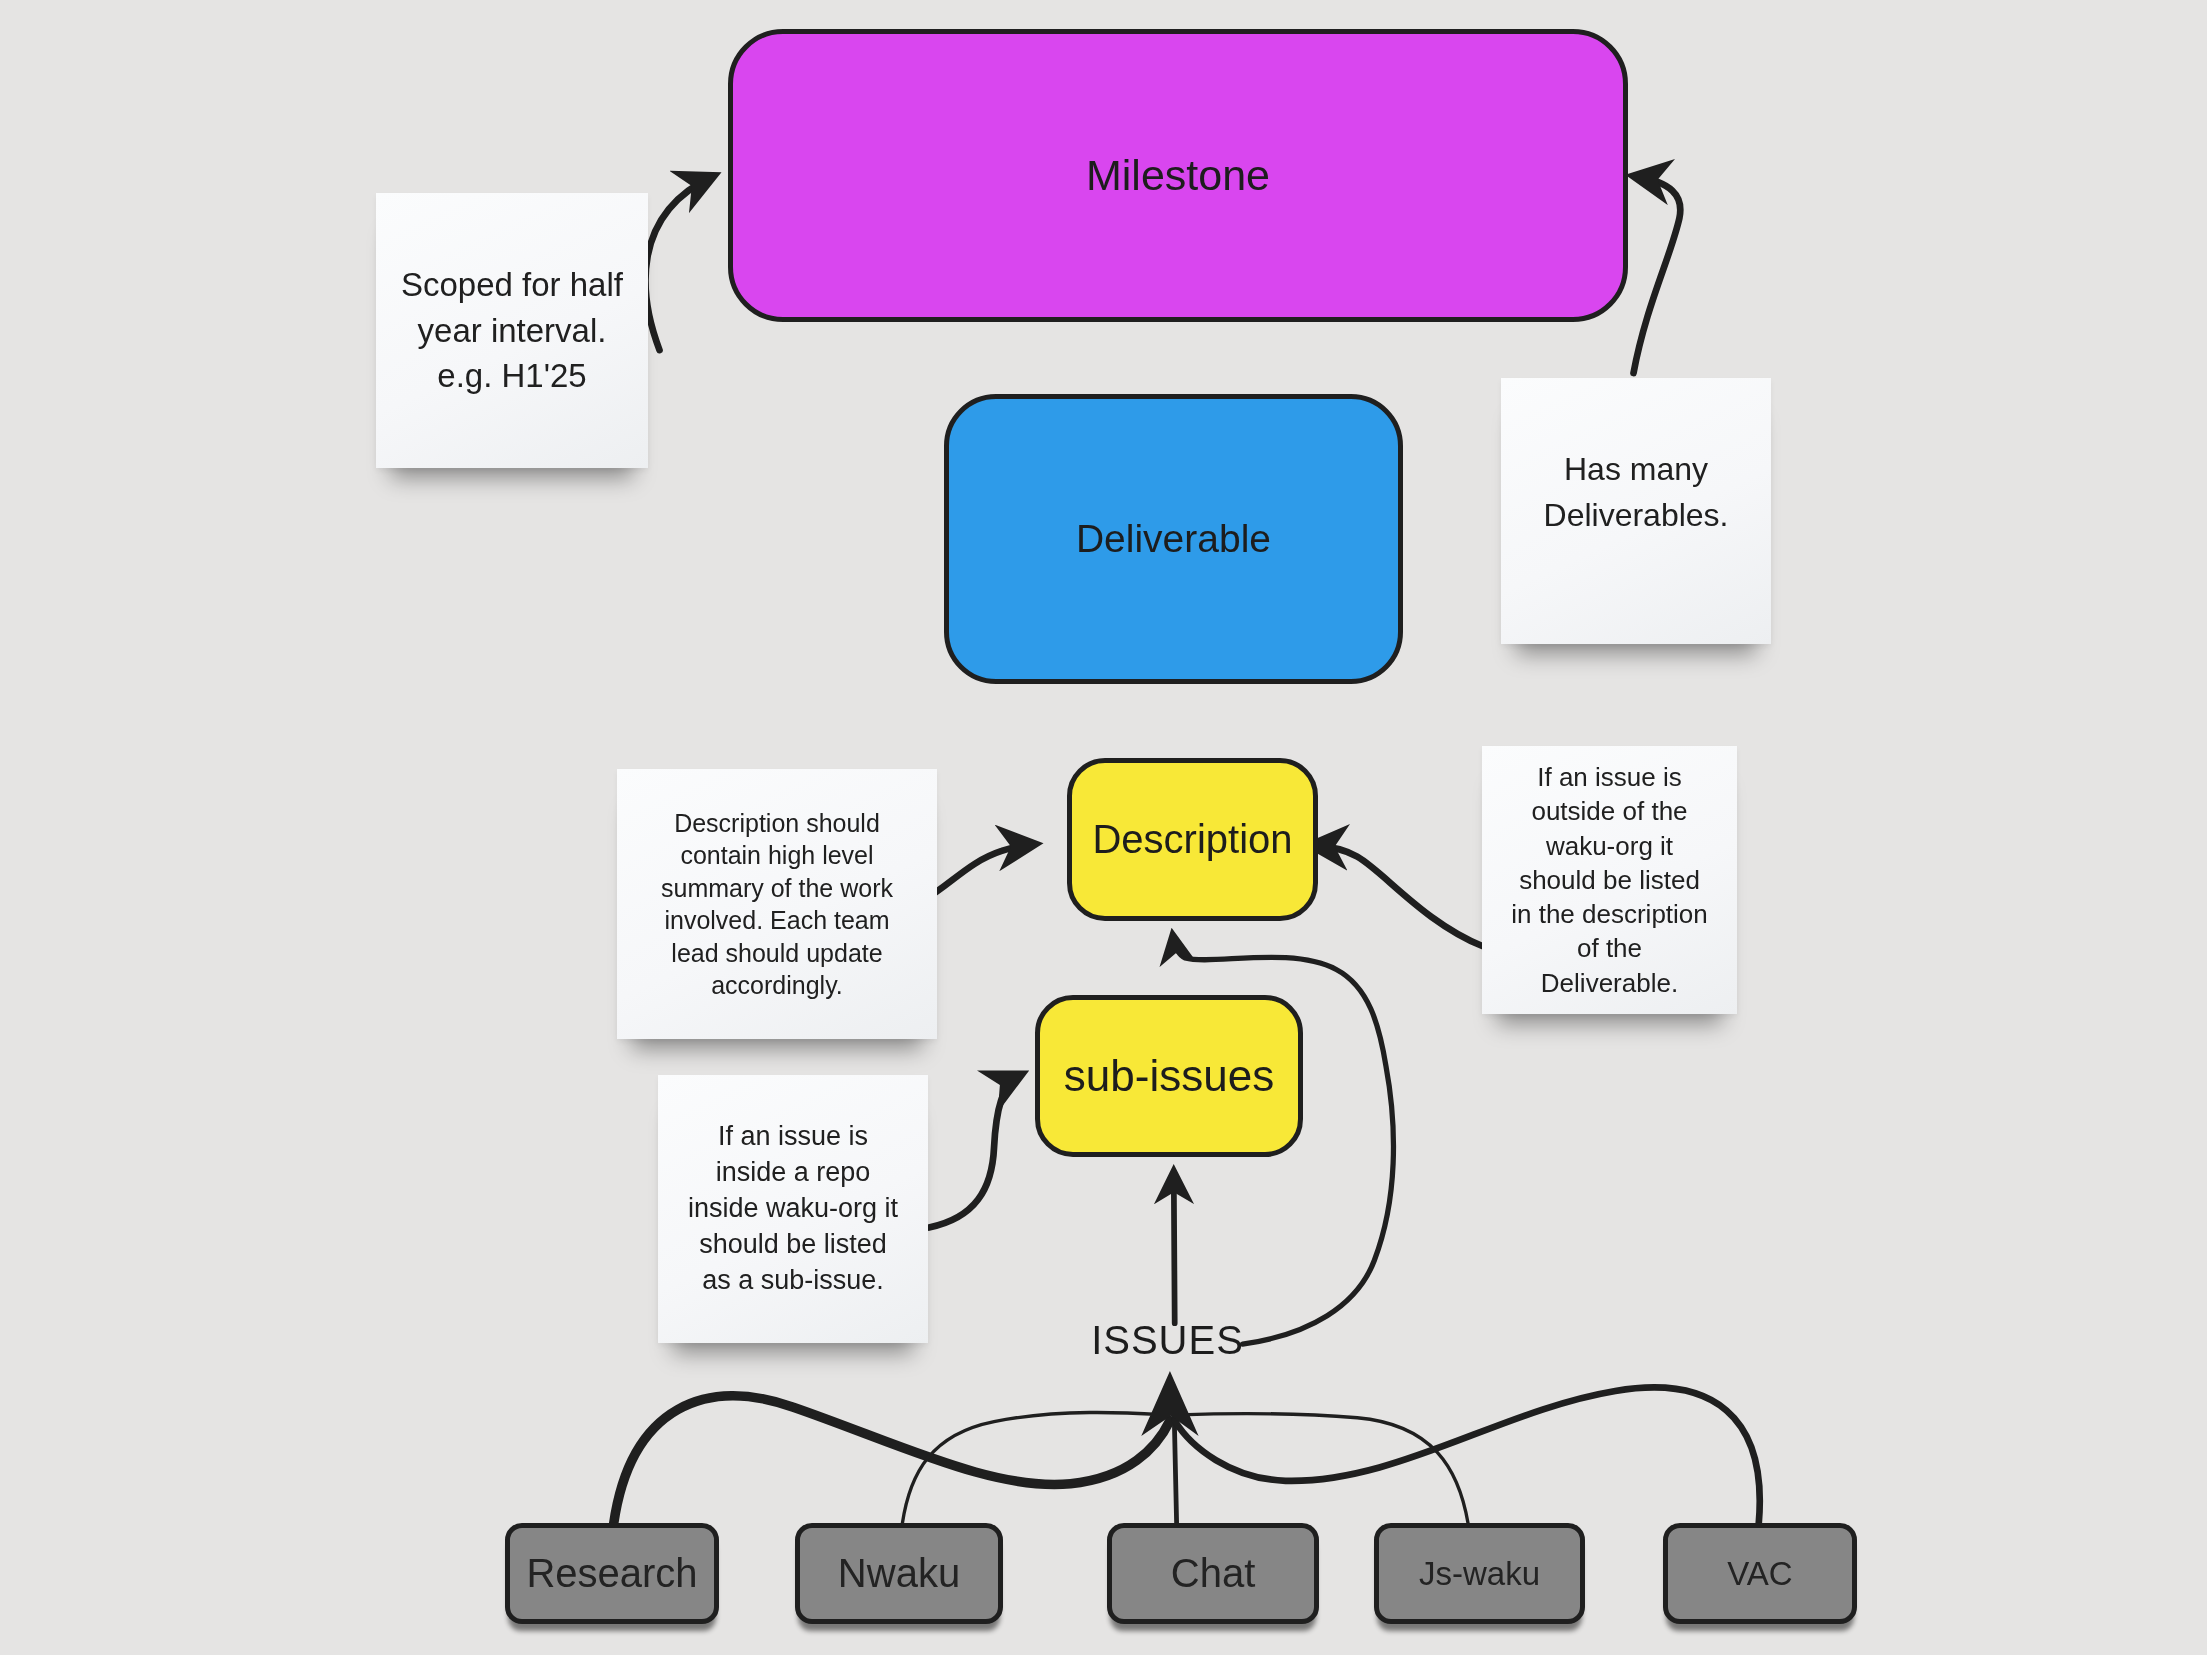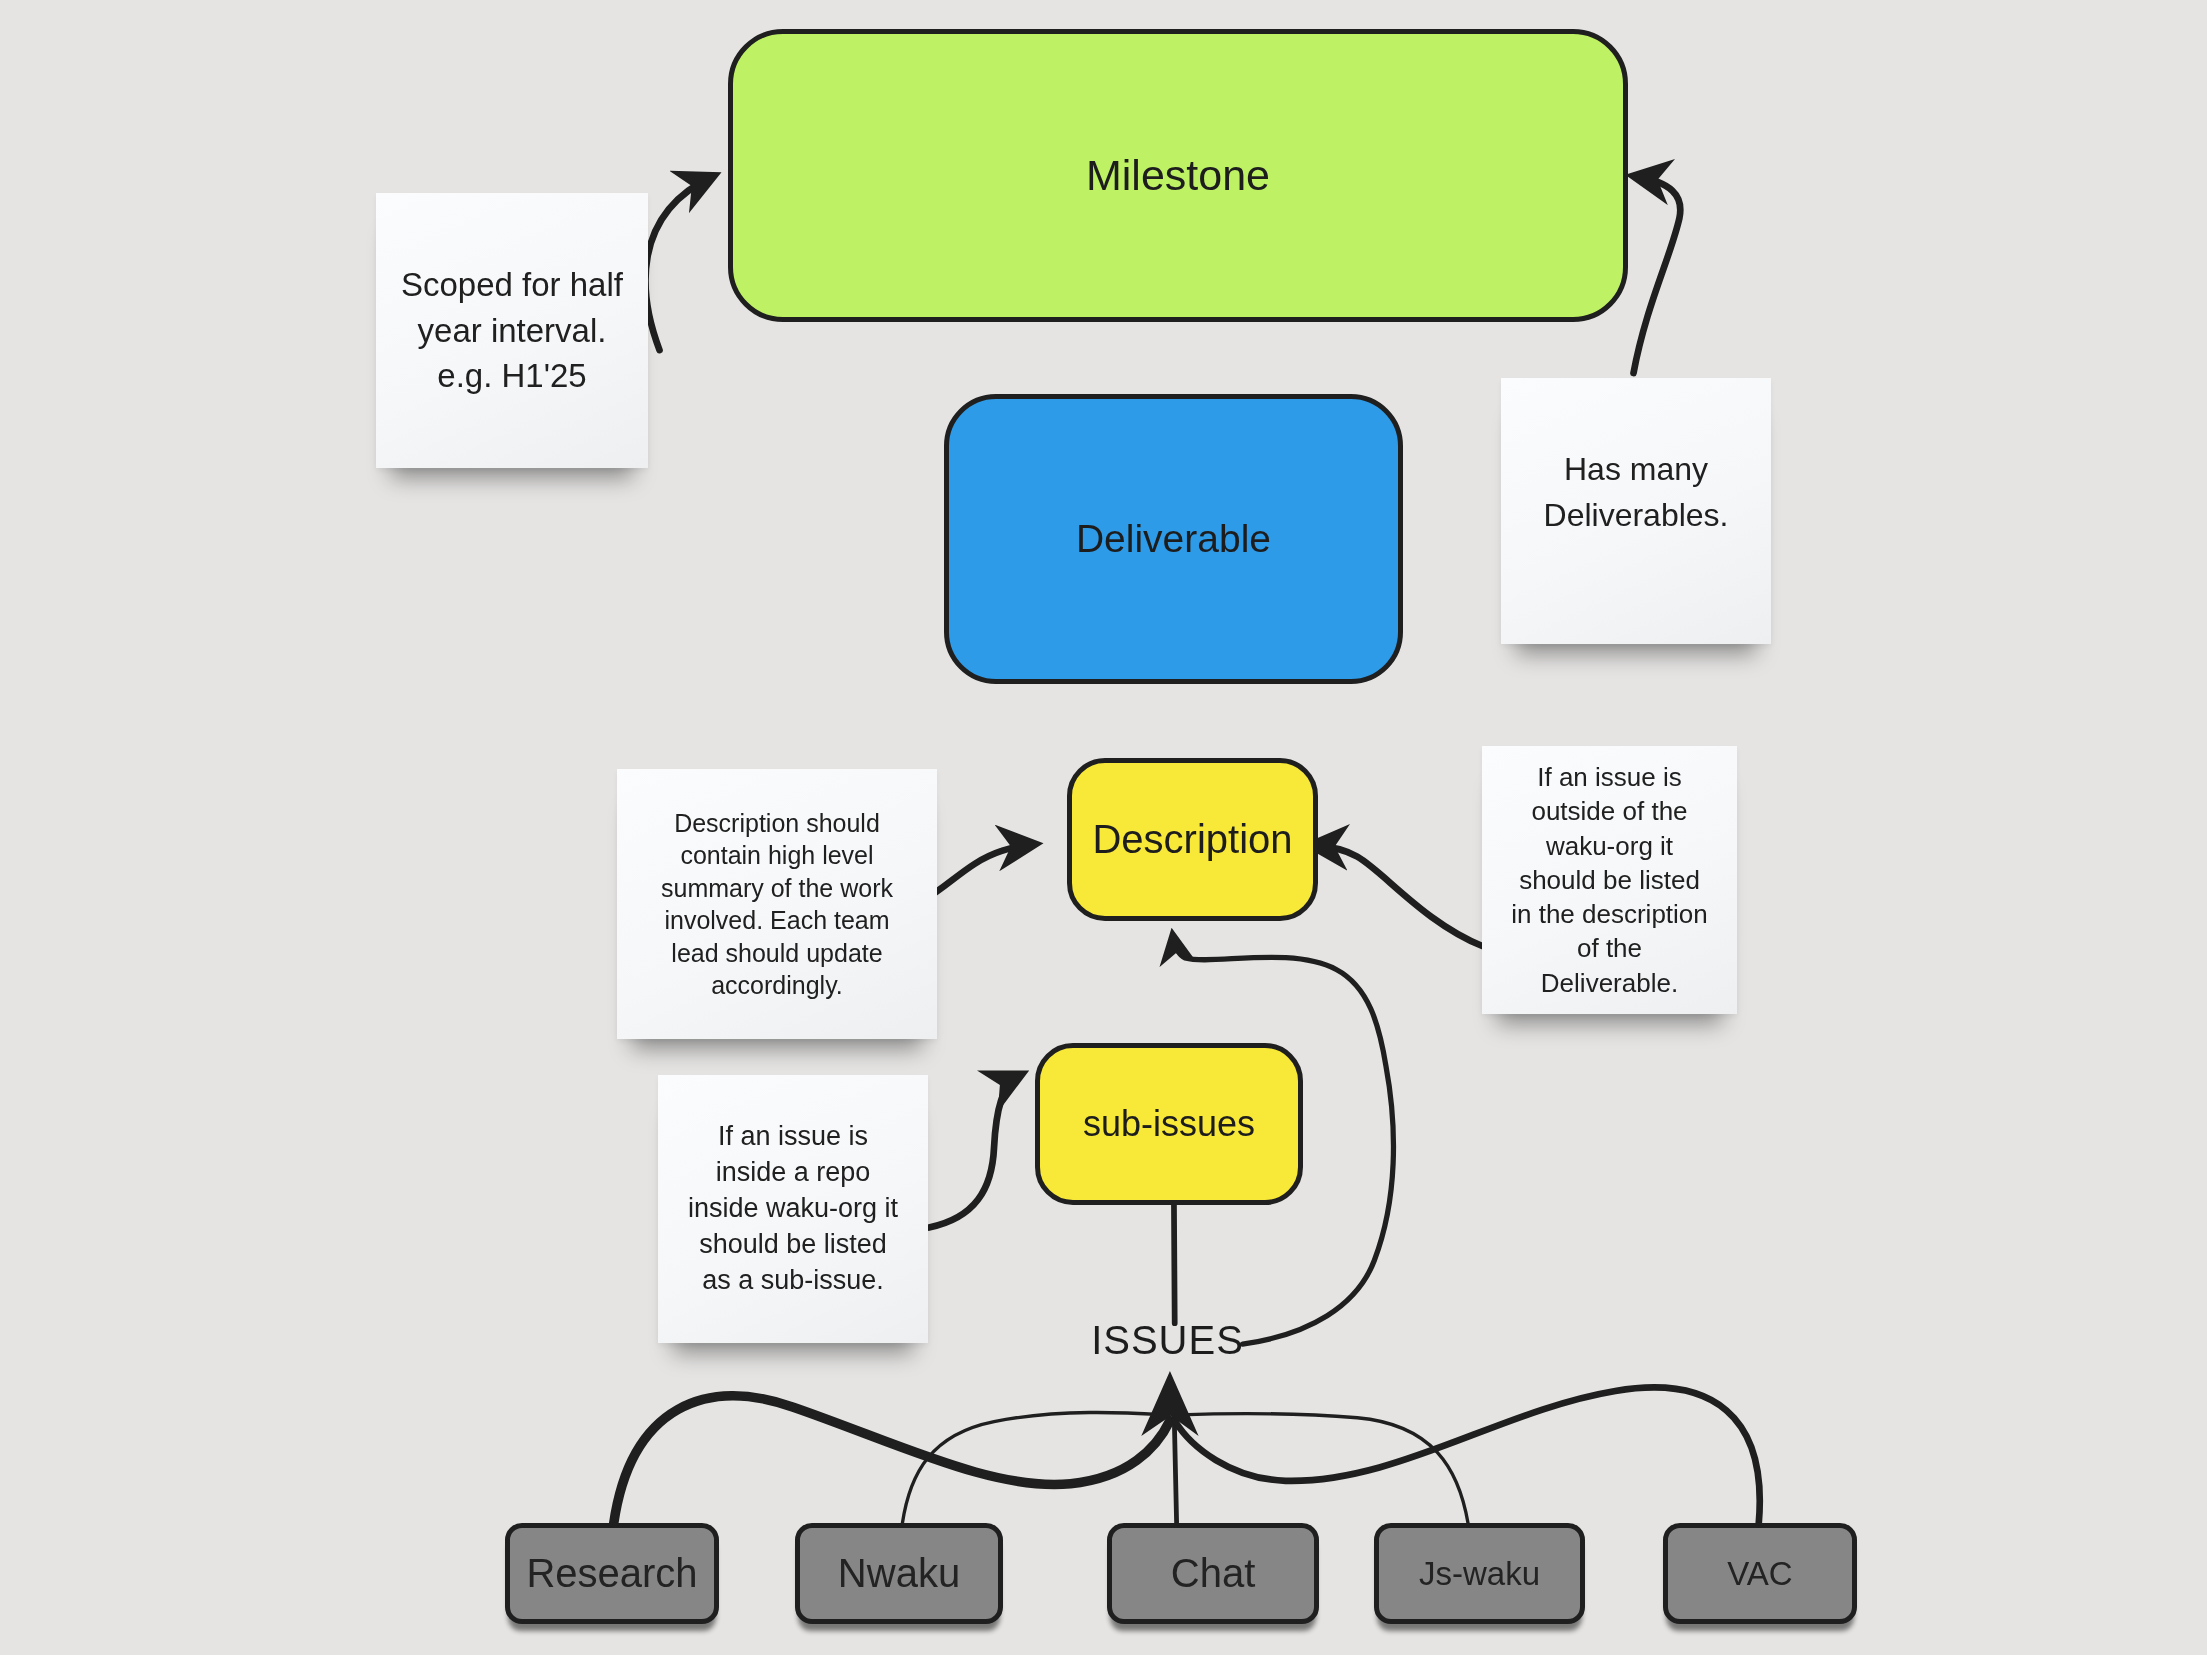--- a/index.html
+++ b/index.html
@@ -13,21 +13,21 @@
   #connectors{position:absolute;left:0;top:0;width:2207px;height:1656px;color:#1f1f1f;}
   .node{
     position:absolute;box-sizing:border-box;
     border:5.7px solid #1f1f1f;
     display:flex;align-items:center;justify-content:center;
     color:#1d1d1d;
   }
   .milestone{left:728px;top:29px;width:900px;height:293px;border-radius:55px;font-size:43px;}
   .deliverable{left:944px;top:394px;width:459px;height:290px;border-radius:52px;font-size:39px;}
   .description{left:1047px;top:758px;width:251px;height:163px;border-radius:38px;font-size:40px;margin-left:20px;}
-  .subissues{left:1035px;top:1043px;width:268px;height:162px;border-radius:38px;font-size:36px;}
+  .subissues{left:1035px;top:995px;width:268px;height:162px;border-radius:38px;font-size:44px;}
   .team{
     position:absolute;top:1523px;height:101px;box-sizing:border-box;
     border:5.7px solid #1f1f1f;border-radius:17px;
     display:flex;align-items:center;justify-content:center;
     color:#232323;font-size:40px;
     box-shadow:0 10.5px 4.8px -3.8px rgba(0,0,0,.48);
   }
   .team-0{left:505px;width:214px;}
   .team-1{left:795px;width:208px;}
   .team-2{left:1083px;width:212px;margin-left:24px;}
@@ -109,21 +109,21 @@
     <g>
       <path d="M 1840 1594 C 1850 1480 1790 1438 1690 1455 C 1570 1475 1460 1552 1345 1549
                C 1288 1547 1246 1514 1229 1486" fill="none" stroke="currentColor" stroke-width="7" stroke-linecap="round"></path>
     </g>
 
     <g>
       <path d="M 1224 1434 L 1254 1502 L 1225 1481 L 1194 1502 Z" fill="#1f1f1f"></path>
     </g>
   </svg>
 
-  <div class="node milestone" style="background-color: #bef264;">
+  <div class="node milestone" style="background-color: #d946ef;">
     <span>Milestone</span>
   </div>
 
   <div class="node deliverable" style="background-color: rgb(46, 155, 233);">
     <span>Deliverable</span>
   </div>
 
   <div class="node description" style="background-color: rgb(248, 232, 55);">
     <span>Description</span>
   </div>

